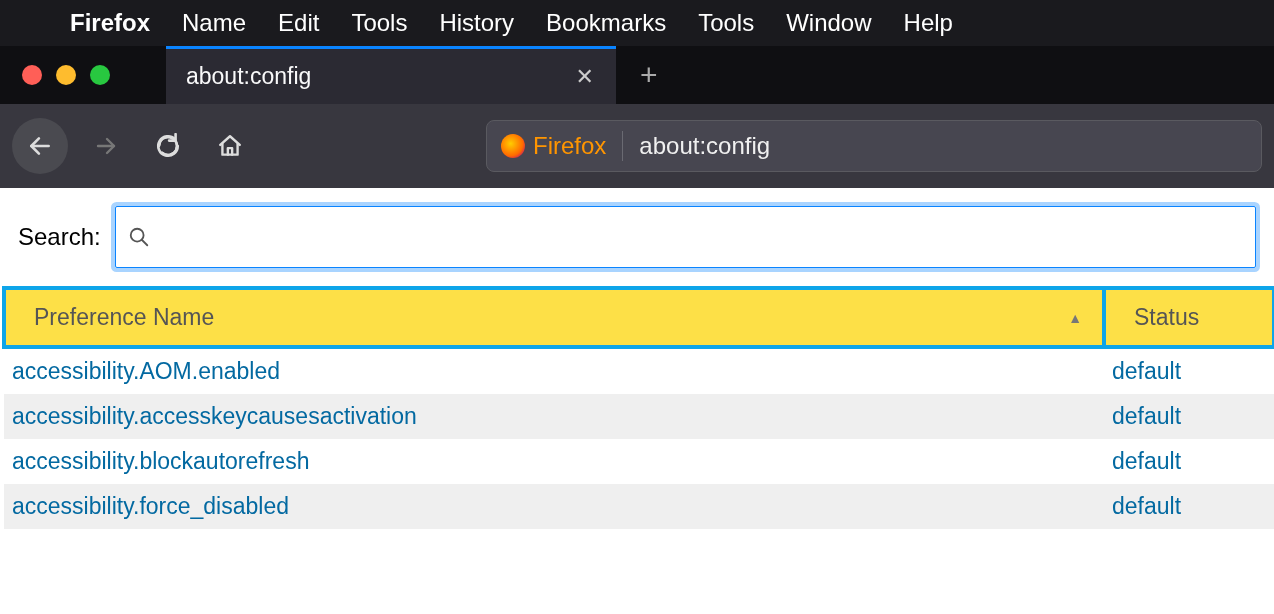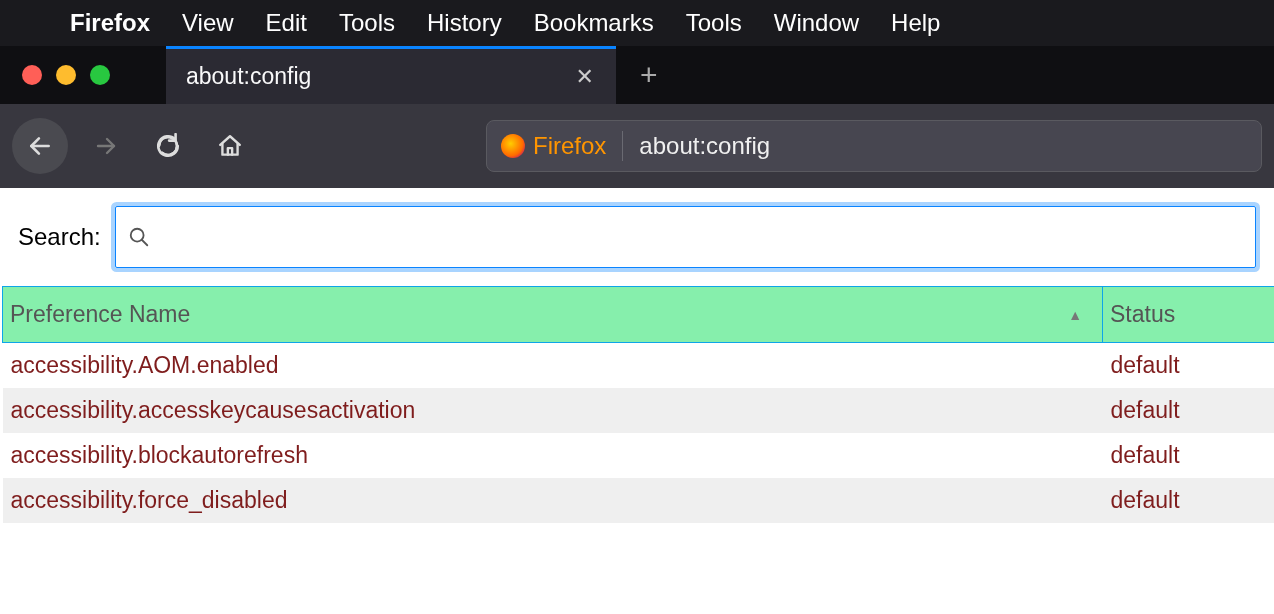--- a/index.html
+++ b/index.html
@@ -179,52 +179,52 @@
       width: 100%;
       height: 100%;
     }
     
     .pref-table {
       width: 100%;
       border-collapse: collapse;
       margin: 0 2px;
     }
     .pref-table thead th {
-      background: #86efac;
-      border: 1px solid #0ea5e9;
+      background: #fde047;
+      border: 4px solid #0ea5e9;
       text-align: left;
       font-weight: 400;
       color: #555;
       font-size: 23px;
-      padding: 14px 7px;
+      padding: 14px 28px;
       position: relative;
     }
     .th-name { width: 1100px; }
     .sort-arrow {
       position: absolute;
       right: 20px;
       top: 50%;
       transform: translateY(-50%);
       color: #777;
       font-size: 14px;
     }
     .pref-table tbody tr:nth-child(even) { background: #efefef; }
     .pref-table tbody td {
       font-size: 23px;
       padding: 9px 8px;
-      color: #7f1d1d;
+      color: #0369a1;
     }
   </style>
 </head>
 <body>
 
 <div class="menubar">
   <span class="apple-logo"></span>
   <span class="app">Firefox</span>
-  <span>View</span>
+  <span>Name</span>
   <span>Edit</span>
   <span>Tools</span>
   <span>History</span>
   <span>Bookmarks</span>
   <span>Tools</span>
   <span>Window</span>
   <span>Help</span>
 </div>
 
 <div class="tabstrip">

